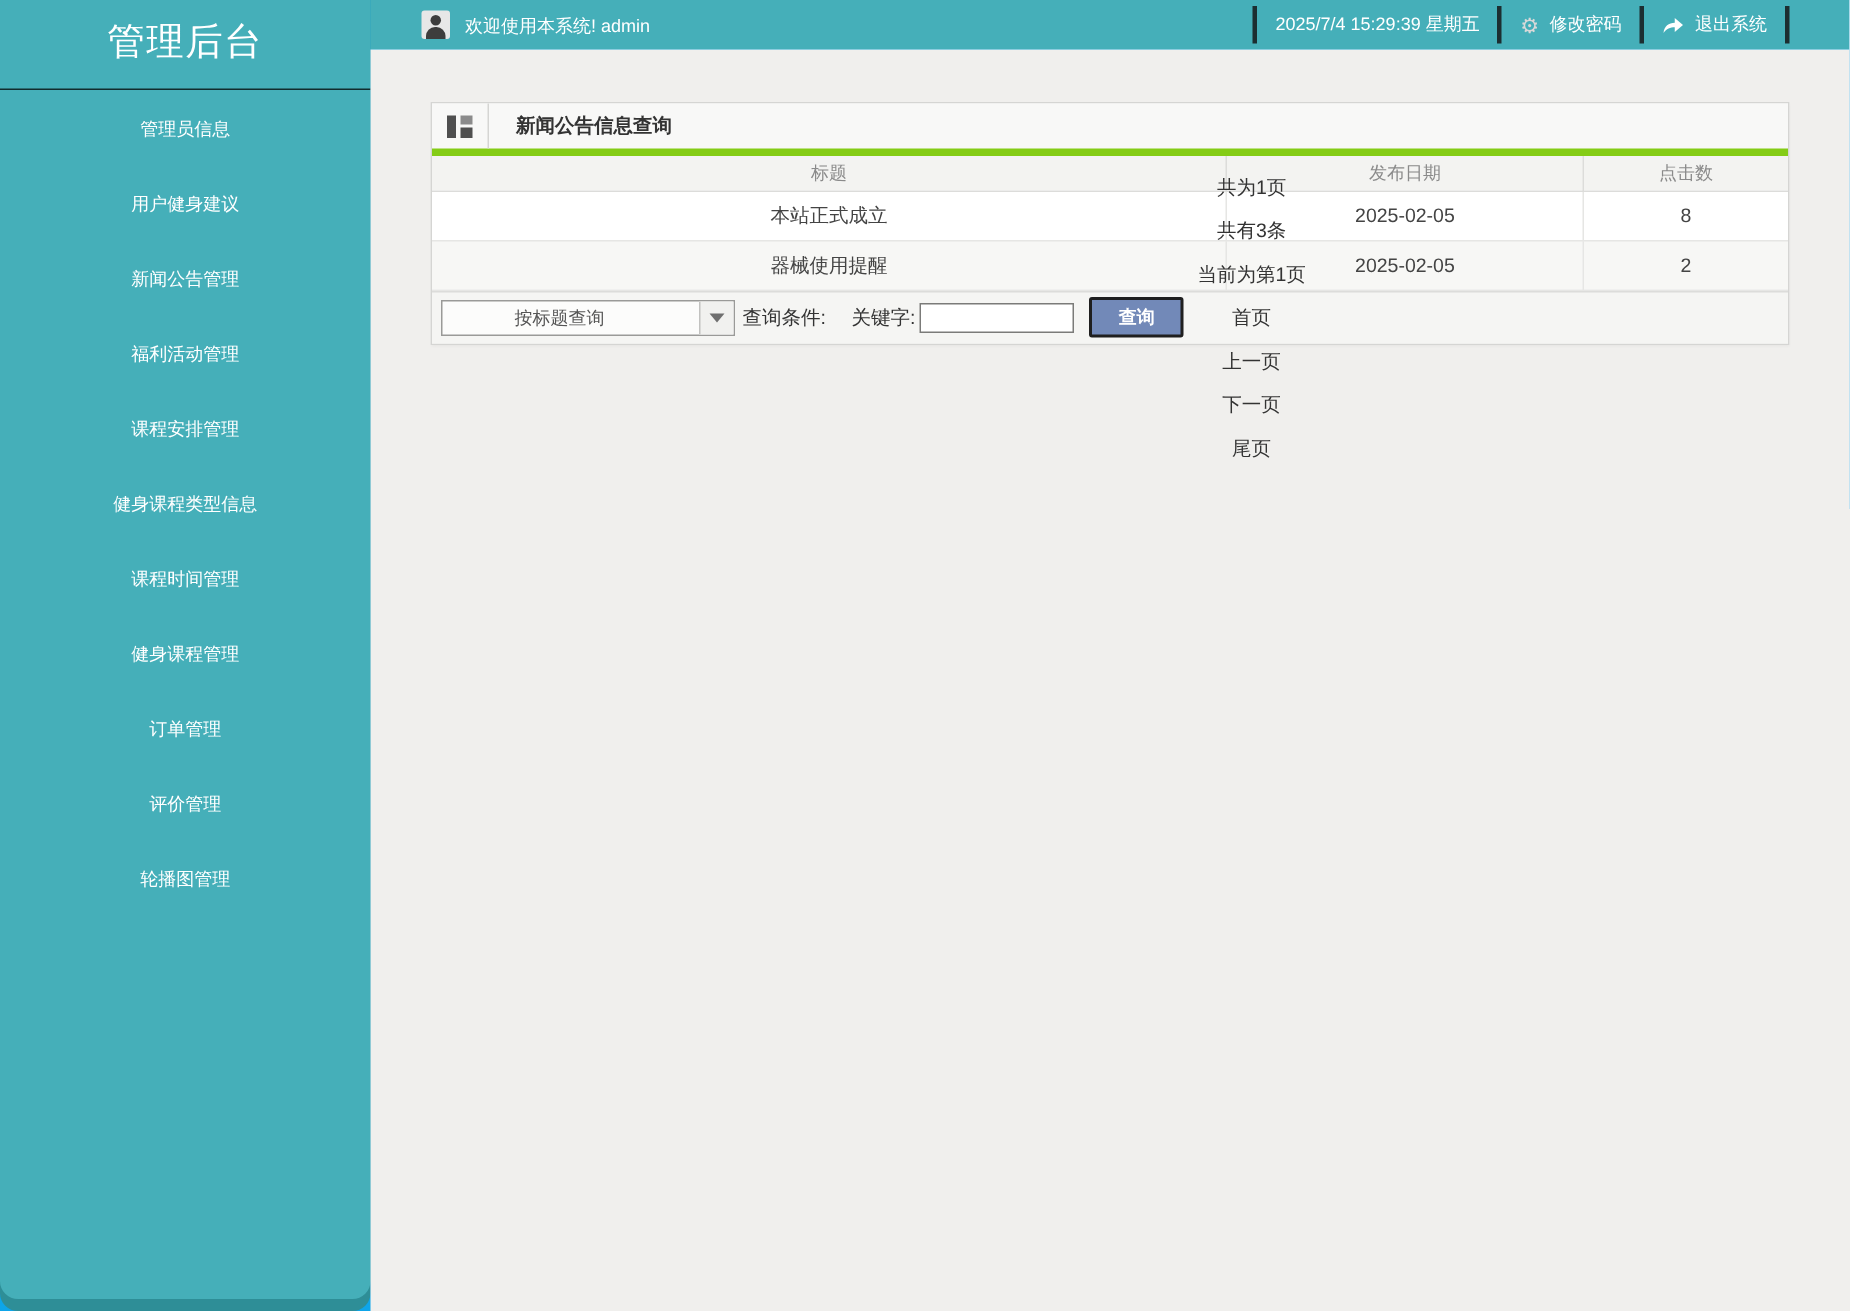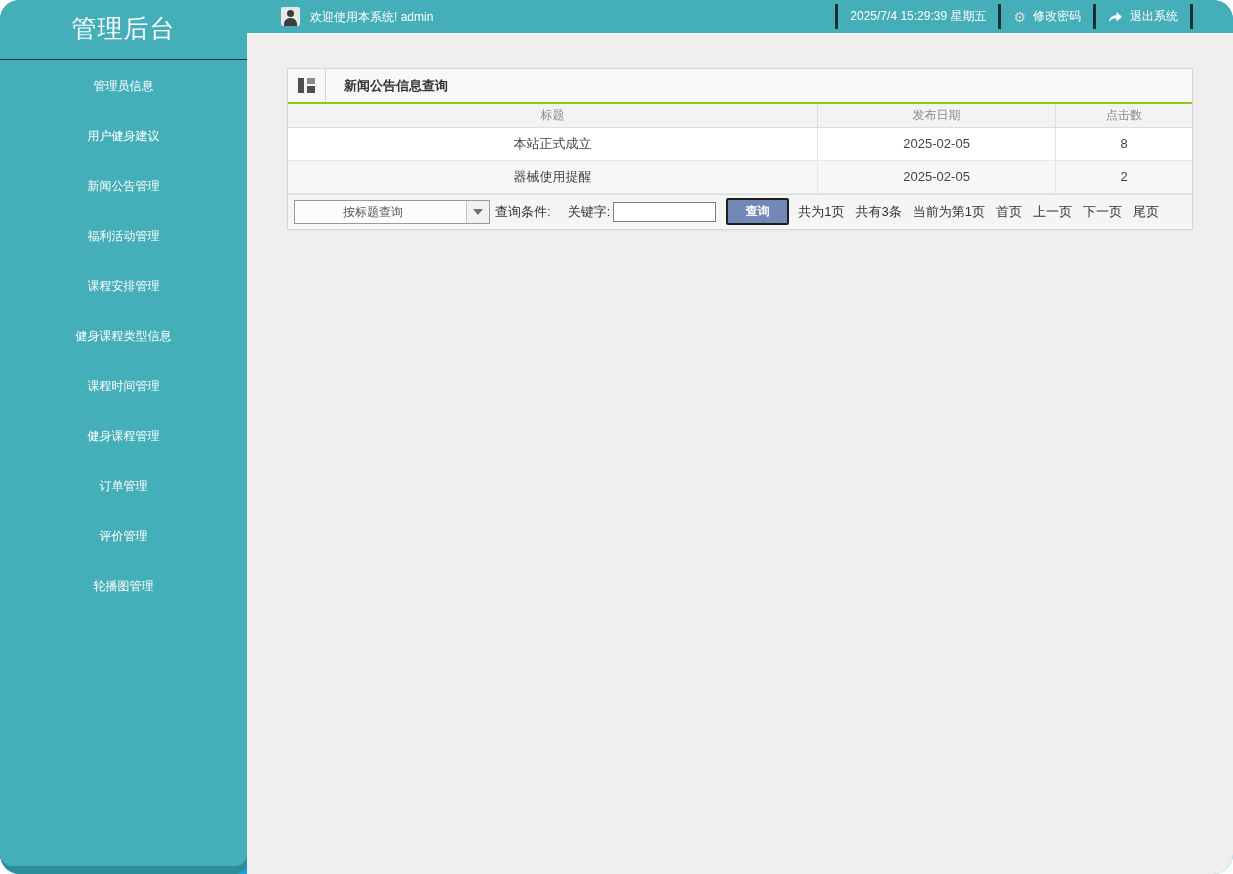--- a/index.html
+++ b/index.html
@@ -5,21 +5,21 @@
   * { margin:0; padding:0; box-sizing:border-box; }
   html,body { width:1233px; height:874px; }
   body {
     background:#fdfdfd;
     font-family:"Liberation Sans","DejaVu Sans",sans-serif;
     overflow:hidden;
     position:relative;
   }
   .app {
     position:absolute; inset:0;
-    border-radius:20px;
+    border-radius:0;
     overflow:hidden;
     background:#0ea5e9;
   }
   
   .sidebar-wrap {
     position:absolute; left:0; top:0; width:247px; height:874px;
     background:#2e8e97;
     border-radius:0 0 12px 12px;
   }
   .sidebar {
@@ -76,21 +76,21 @@
     background:#f0efed;
   }
   .panel {
     position:absolute; left:40px; top:35px; width:906px;
     background:#ffffff;
     border:1px solid #d5d5d3;
     box-shadow:0 1px 2px rgba(0,0,0,0.04);
   }
   .panel-header {
     height:35px; background:#f8f8f7;
-    border-bottom:2px solid #84cc16;
+    border-bottom:5px solid #84cc16;
     display:flex; align-items:stretch;
   }
   .panel-icon-cell {
     width:38px;
     border-right:1px solid #d5d5d3;
     display:flex; align-items:center; justify-content:center;
   }
   .grid-icon { position:relative; width:17px; height:15px; }
   .grid-icon .bar  { position:absolute; left:0; top:0; width:6px; height:15px; background:#4f4f4f; }
   .grid-icon .sq1  { position:absolute; left:9px; top:0; width:8px; height:6px; background:#8b8b8b; }
@@ -150,21 +150,21 @@
     font-family:inherit;
   }
   .query-btn {
     margin-left:10px; width:63px; height:27px;
     background:#7289b8; color:#fff;
     border:2px solid #1f1f1f; border-radius:2px;
     font-size:12px; font-weight:bold;
     font-family:inherit;
     cursor:pointer;
   }
-  .pagination { display:flex; align-items:center; gap:11px; margin-left:9px; white-space:nowrap; }
+  .pagination { display:flex; align-items:center; gap:11px; margin-left:9px; white-space:nowrap;flex-direction:column; }
   .pg-link { cursor:pointer; }
 </style>
 </head>
 <body>
 
 <div class="app">
 
   <div class="sidebar-wrap">
     <div class="sidebar">
       <div class="side-title">管理后台</div>

